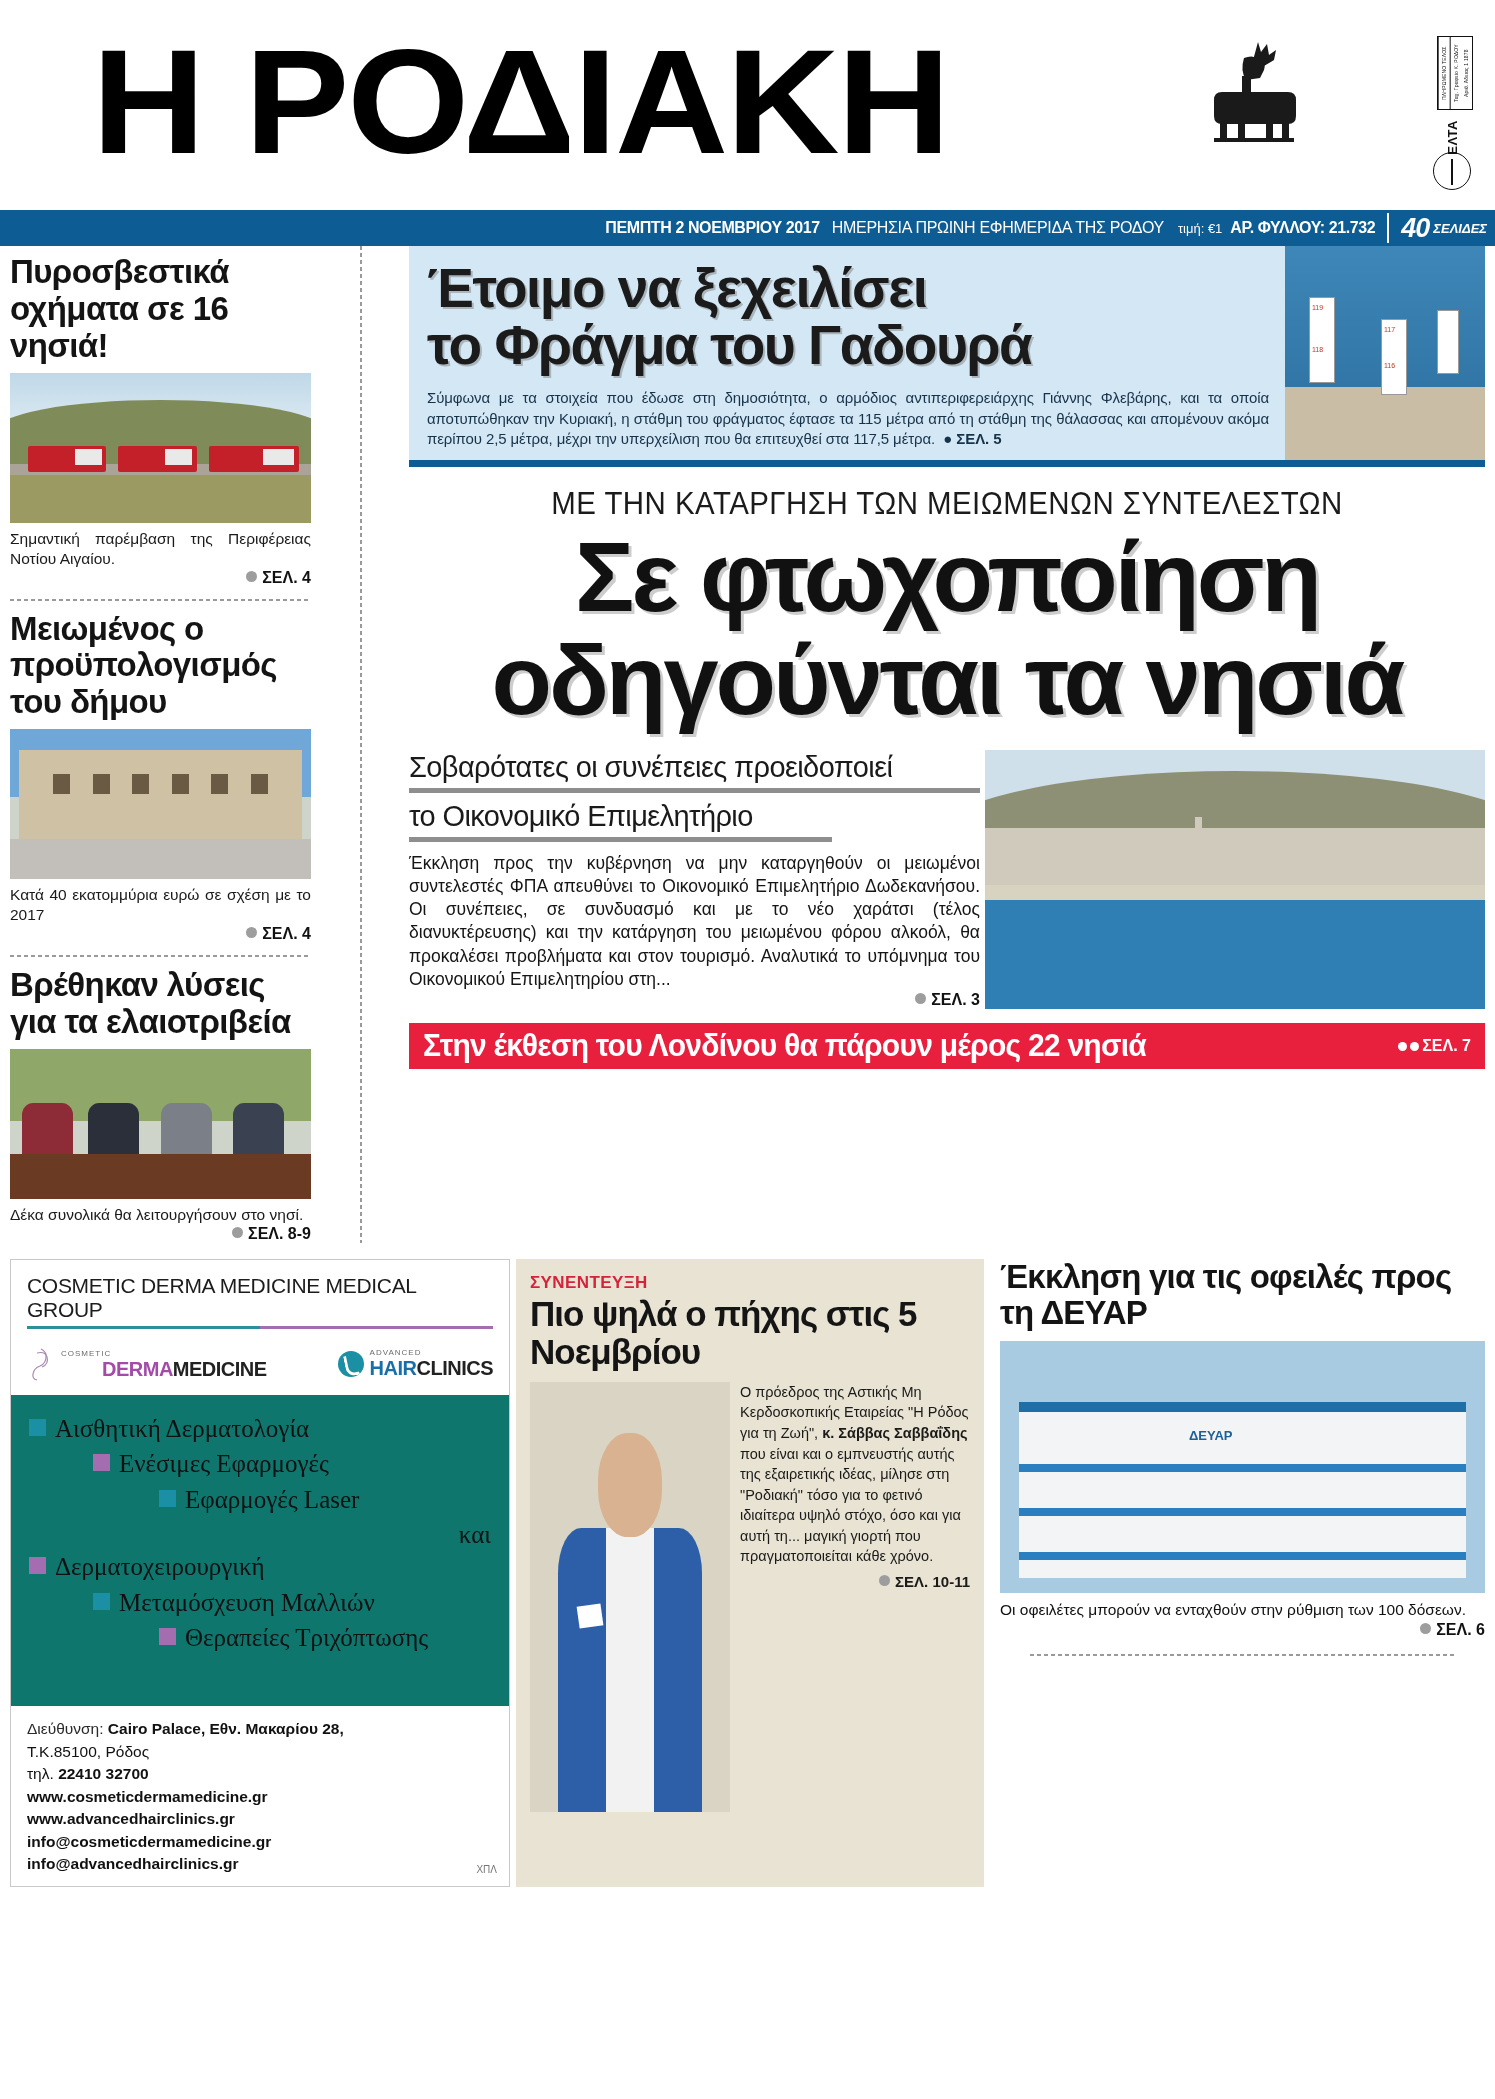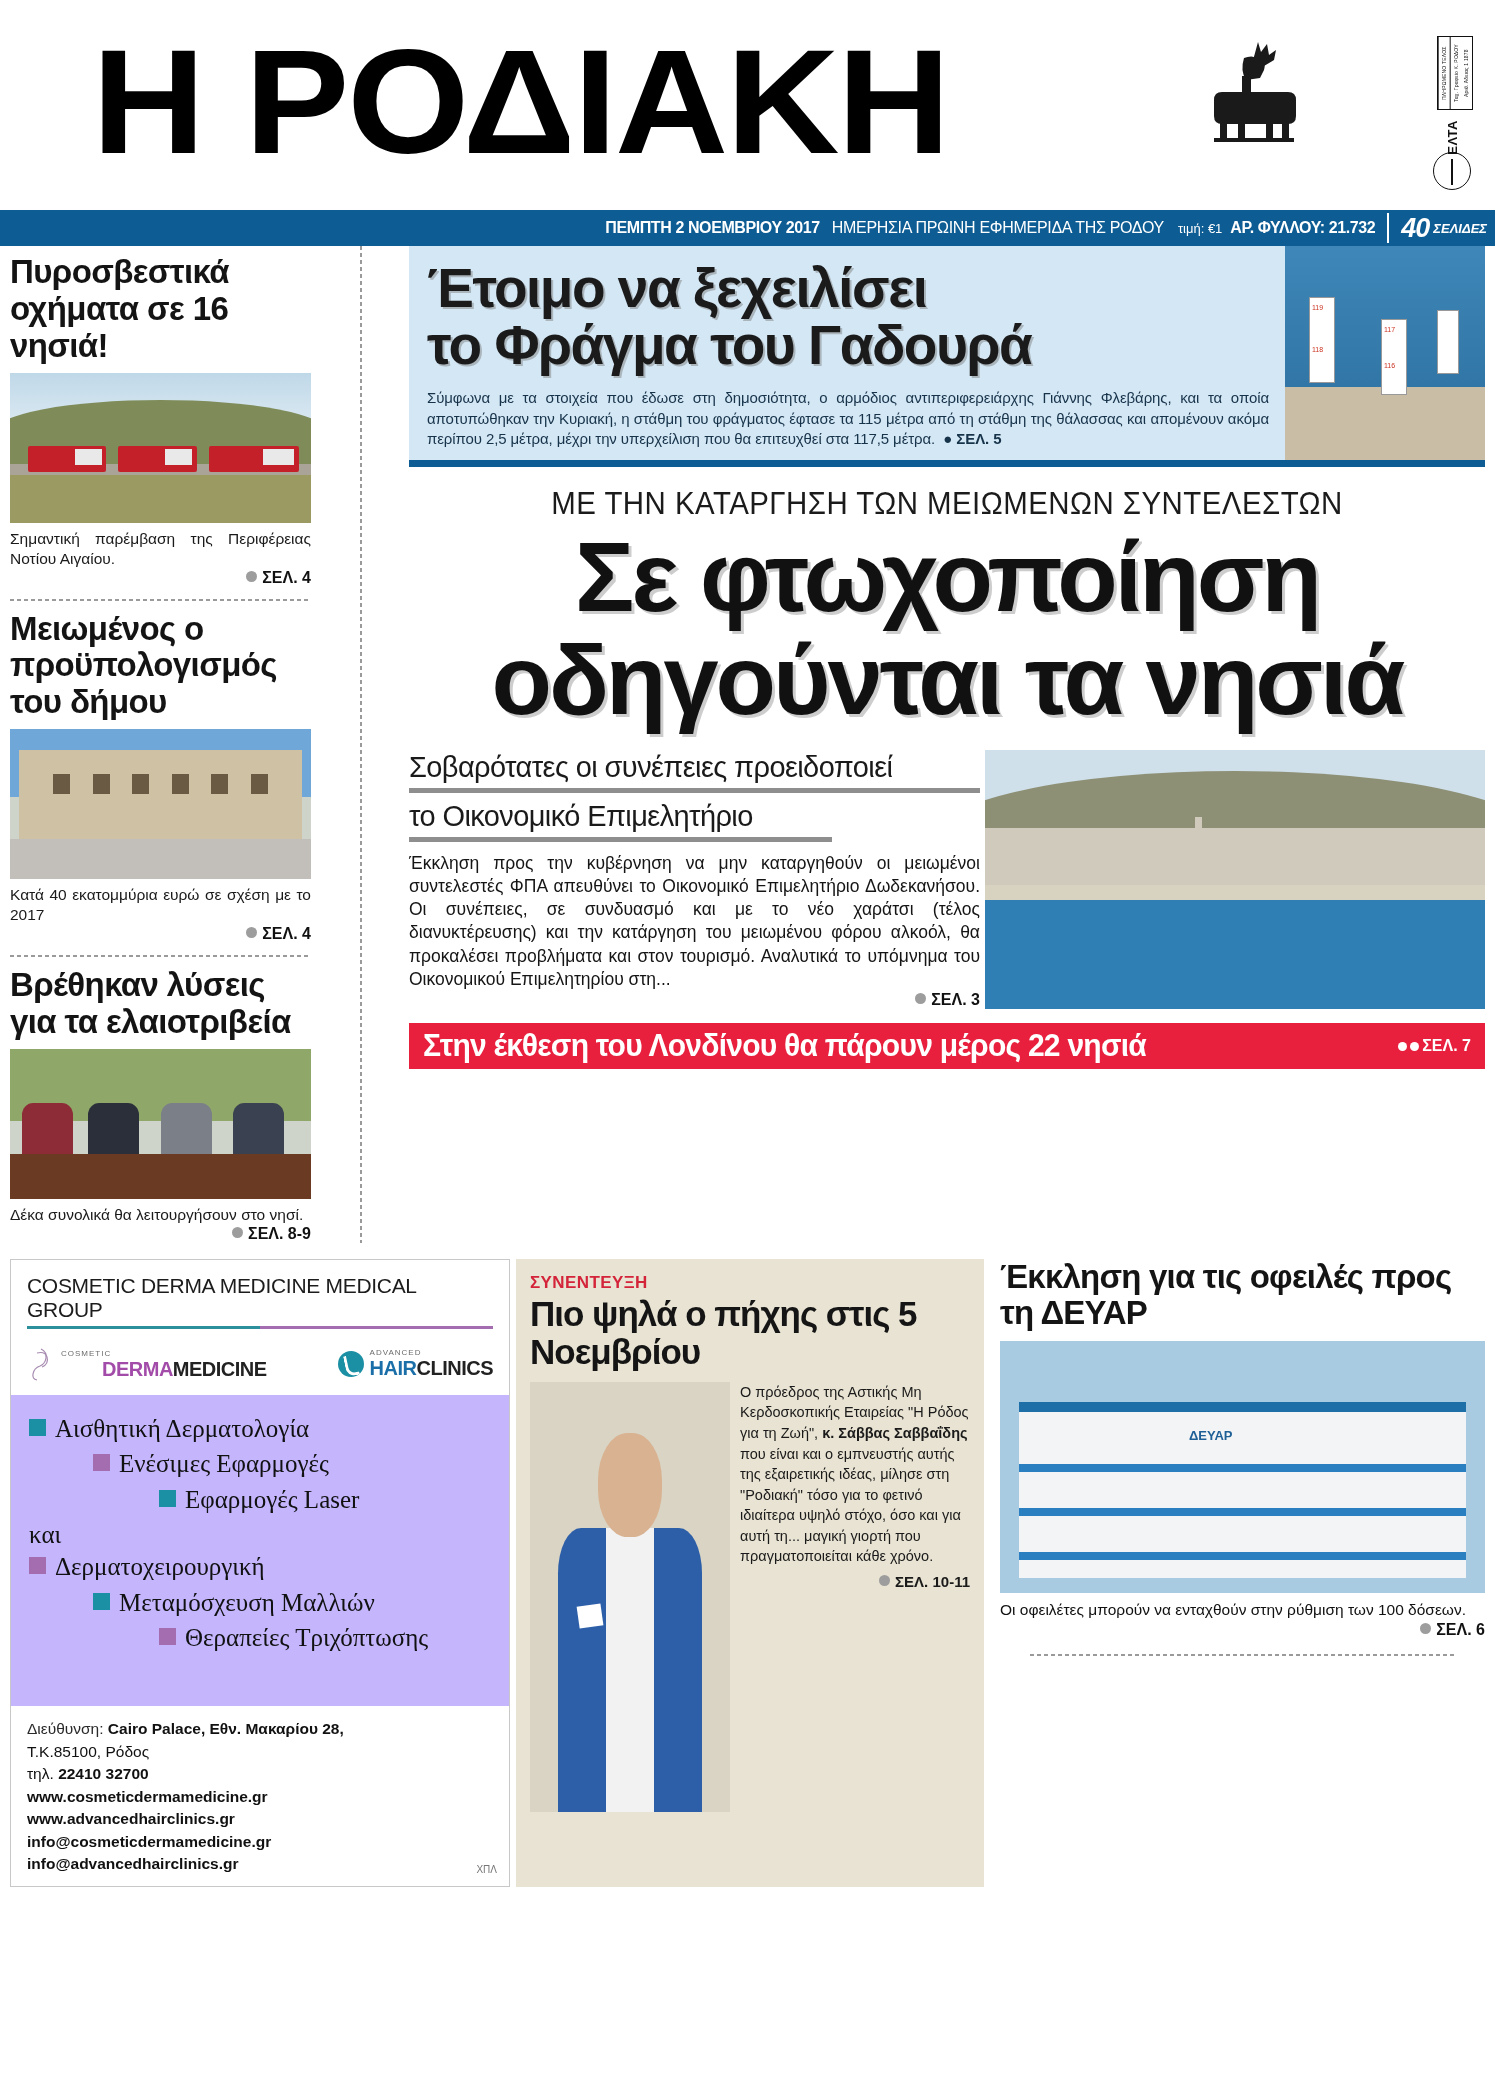--- a/index.html
+++ b/index.html
@@ -180,21 +180,21 @@
   .logo1 .t-big { font-size:20px; font-weight:bold; letter-spacing:-0.5px;margin-left:41px; }
   .logo1 .p1 { color:#a24ba8; }
   .logo1 .p2 { color:#222; }
   .logo2 { display:flex; align-items:center; gap:6px; }
   .logo2 .mark { width:26px; height:26px; border-radius:50%; background:#1b8fa3; position:relative; }
   .logo2 .mark:after{content:"";position:absolute;left:7px;top:4px;width:10px;height:18px;border-left:3px solid #fff;border-bottom:3px solid #fff;border-radius:0 0 0 9px;transform:rotate(-12deg);}
   .logo2 .t-sm { font-size:8px; letter-spacing:1px; color:#6b6b6b; }
   .logo2 .t-big { font-size:20px; font-weight:bold; letter-spacing:-0.5px; }
   .logo2 .p1 { color:#1b6fa8; }
   .logo2 .p2 { color:#222; }
-  .ad-body { background:#c4b5fd; flex:1; padding:16px 18px; font-family:"Liberation Serif", serif; }
+  .ad-body { background:#0f766e; flex:1; padding:16px 18px; font-family:"Liberation Serif", serif;text-align:right; }
   .ad-li { font-size:25px; line-height:1.42; color:#111; display:flex; align-items:flex-start; }
   .ad-li .sq { width:17px; height:17px; flex:0 0 17px; margin-top:8px; margin-right:9px; }
   .sq-t { background:#1b8fa3; }
   .sq-p { background:#a46db0; }
   .ad-li.i1 { margin-left:0; }
   .ad-li.i2 { margin-left:64px; }
   .ad-li.i3 { margin-left:130px; }
   .ad-kai { font-size:25px; margin:4px 0 0; }
   .ad-foot { padding:12px 16px 10px; font-size:15.5px; line-height:1.45; position:relative; }
   .ad-foot b { font-weight:bold; }

